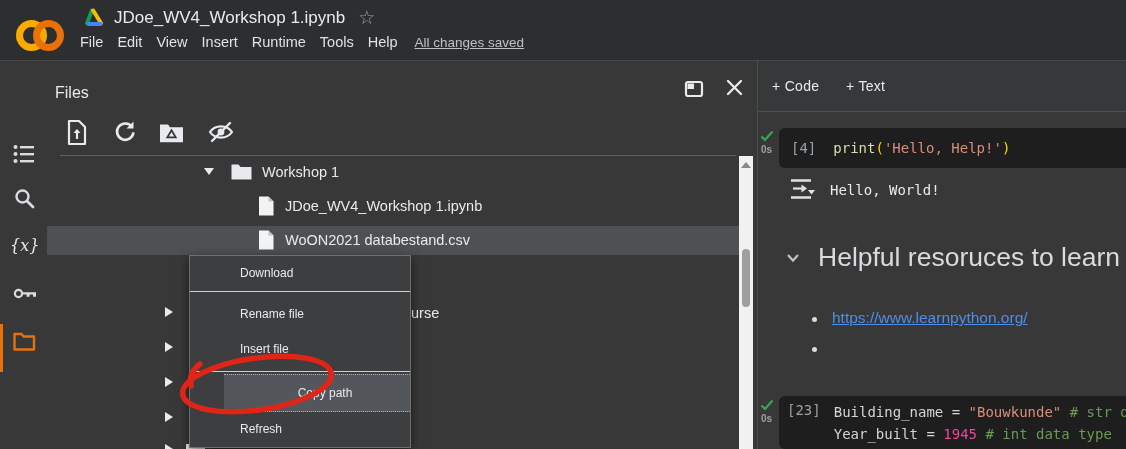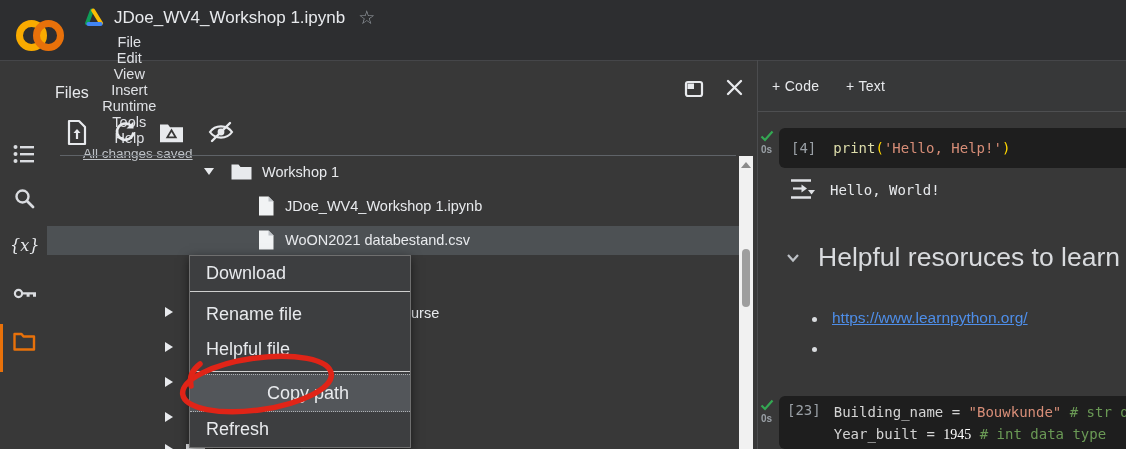--- a/index.html
+++ b/index.html
@@ -21,33 +21,33 @@
   .tree-label{font-size:14.5px;color:#e8eaed;}
   .tri-down{width:0;height:0;border-left:5px solid transparent;border-right:5px solid transparent;border-top:7px solid #e8eaed;}
   .tri-right{width:0;height:0;border-top:5px solid transparent;border-bottom:5px solid transparent;border-left:8px solid #e8eaed;}
   #sel-row{position:absolute;left:47px;top:226px;width:692px;height:29px;background:#4d5154;}
   #scroll-track{position:absolute;left:739px;top:156px;width:14px;height:293px;background:#f1f1f1;}
   #scroll-thumb{position:absolute;left:3px;top:93px;width:8px;height:58px;background:#9e9e9e;border-radius:4px;}
   .scroll-up{width:0;height:0;border-left:5px solid transparent;border-right:5px solid transparent;border-bottom:6px solid #8a8a8a;margin:6px auto 0;}
   
   #ctx{position:absolute;left:189px;top:255px;width:220px;background:#3d3e40;border:1px solid #6f6f6f;
        box-shadow:0 3px 10px rgba(0,0,0,.55);z-index:40;}
-  .ctx-item{height:35px;line-height:35px;padding-left:16px;font-size:18px;color:#e8eaed;cursor:pointer;}
+  .ctx-item{height:35px;line-height:35px;padding-left:16px;font-size:12px;color:#e8eaed;cursor:pointer;margin-left:34px;}
   .ctx-div{height:1px;background:#cfcfcf;}
   .ctx-hl{background:#53565a;border-top:1px dotted #aeb1b5;border-bottom:1px dotted #aeb1b5;height:36px;line-height:36px;}
   
   #rp-divider{position:absolute;left:757px;top:60px;width:1px;height:389px;background:#4b4c4e;}
   #rp-bar{position:absolute;left:758px;top:61px;width:368px;height:50px;background:#373839;border-bottom:1px solid #4e4f51;}
   .add-btn{font-size:14px;color:#e8eaed;letter-spacing:.3px;cursor:pointer;}
   .mono{font-family:"DejaVu Sans Mono",monospace;font-size:14px;}
   .cell{position:absolute;left:779px;width:347px;background:#1e1e1e;border-radius:6px 0 0 6px;}
   .exec{color:#9aa0a6;}
   .time{font-size:10px;color:#9aa0a6;}
   .tok-fn{color:#dcdcaa;} .tok-par{color:#ffd700;} .tok-str{color:#d besides;} 
-  .tok-str{color:#d88e78;} .tok-com{color:#6a9955;} .tok-num{color:#ffffff;font-family:Liberation Serif, serif;} .tok-plain{color:#d4d4d4;text-align:right;}
+  .tok-str{color:#d88e78;} .tok-com{color:#6a9955;} .tok-num{color:#ec4899;} .tok-plain{color:#d4d4d4;text-align:right;}
   #md-heading{font-size:26.5px;color:#d9dbde;}
   .blt{width:5px;height:5px;border-radius:50%;background:#d9dbde;position:absolute;}
   .lnk{font-size:15.5px;color:#4e8ee9;text-decoration:underline;cursor:pointer;}
   svg{display:block;}
 </style>
 </head>
 <body>
 
 <div id="app">
 
@@ -58,21 +58,21 @@
     </div>
     <div class="abs" style="left:84px;top:6px;display:flex;align-items:center;gap:9px;">
       <svg width="21" height="19" viewBox="0 0 24 21">
         <line x1="9" y1="2.5" x2="3.5" y2="17" stroke="#0f9d58" stroke-width="4.5" stroke-linecap="round"></line>
         <line x1="10.5" y1="2.5" x2="19.5" y2="17" stroke="#fbbc04" stroke-width="4.5" stroke-linecap="round"></line>
         <line x1="5" y1="18" x2="19" y2="18" stroke="#4285f4" stroke-width="4.5" stroke-linecap="round"></line>
       </svg>
       <span id="title" class="nowrap">JDoe_WV4_Workshop 1.ipynb</span>
       <span style="font-size:19px;color:#9aa0a6;margin-left:4px;">☆</span>
     </div>
-    <div class="abs" style="left:80px;top:34px;display:flex;align-items:center;flex-direction:column;">
+    <div class="abs" style="left:80px;top:34px;display:flex;align-items:center;">
       <span class="menu-item">File</span>
       <span class="menu-item">Edit</span>
       <span class="menu-item">View</span>
       <span class="menu-item">Insert</span>
       <span class="menu-item">Runtime</span>
       <span class="menu-item">Tools</span>
       <span class="menu-item">Help</span>
       <span id="save-status">All changes saved</span>
     </div>
   </div>
@@ -202,21 +202,21 @@
 
   <div id="scroll-track">
     <div class="scroll-up"></div>
     <div id="scroll-thumb"></div>
   </div>
 
   <div id="ctx">
     <div class="ctx-item">Download</div>
     <div class="ctx-div"></div>
     <div class="ctx-item" style="margin-top:5px;">Rename file</div>
-    <div class="ctx-item">Helpful file</div>
+    <div class="ctx-item">Insert file</div>
     <div class="ctx-div" style="margin-top:4px;"></div>
     <div class="ctx-item ctx-hl" style="margin-top:2px;text-align:center;">Copy path</div>
     <div class="ctx-item">Refresh</div>
   </div>
 
   <svg class="abs" style="left:160px;top:340px;z-index:50;pointer-events:none;overflow:visible;" width="210" height="92">
     <g stroke="#e02417" stroke-width="5.5" fill="none" stroke-linecap="round">
       <ellipse cx="97" cy="44" rx="75" ry="26" transform="rotate(-8 97 44)"></ellipse>
       <path d="M40 24 q-12 9 -9 22"></path>
     </g>

